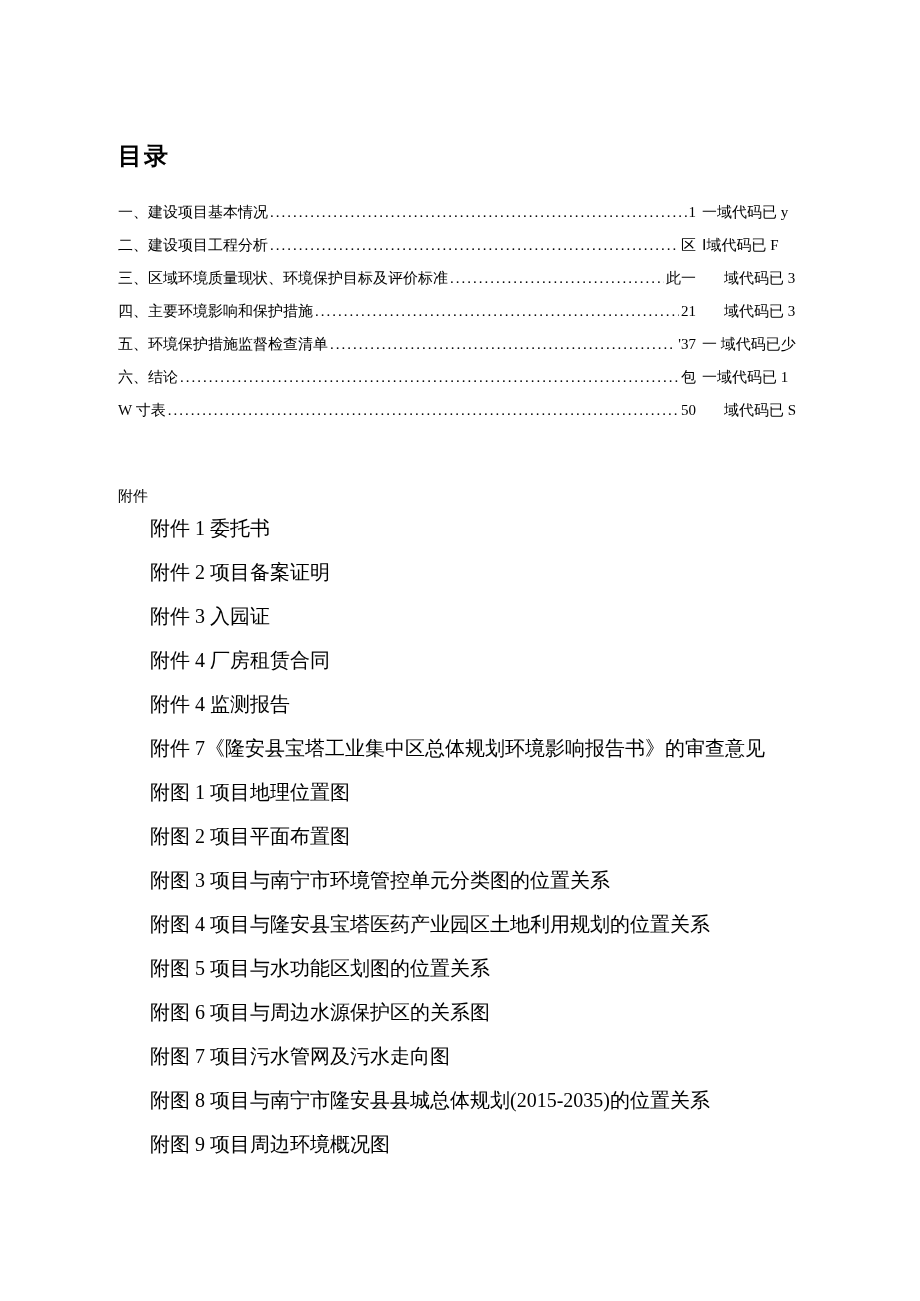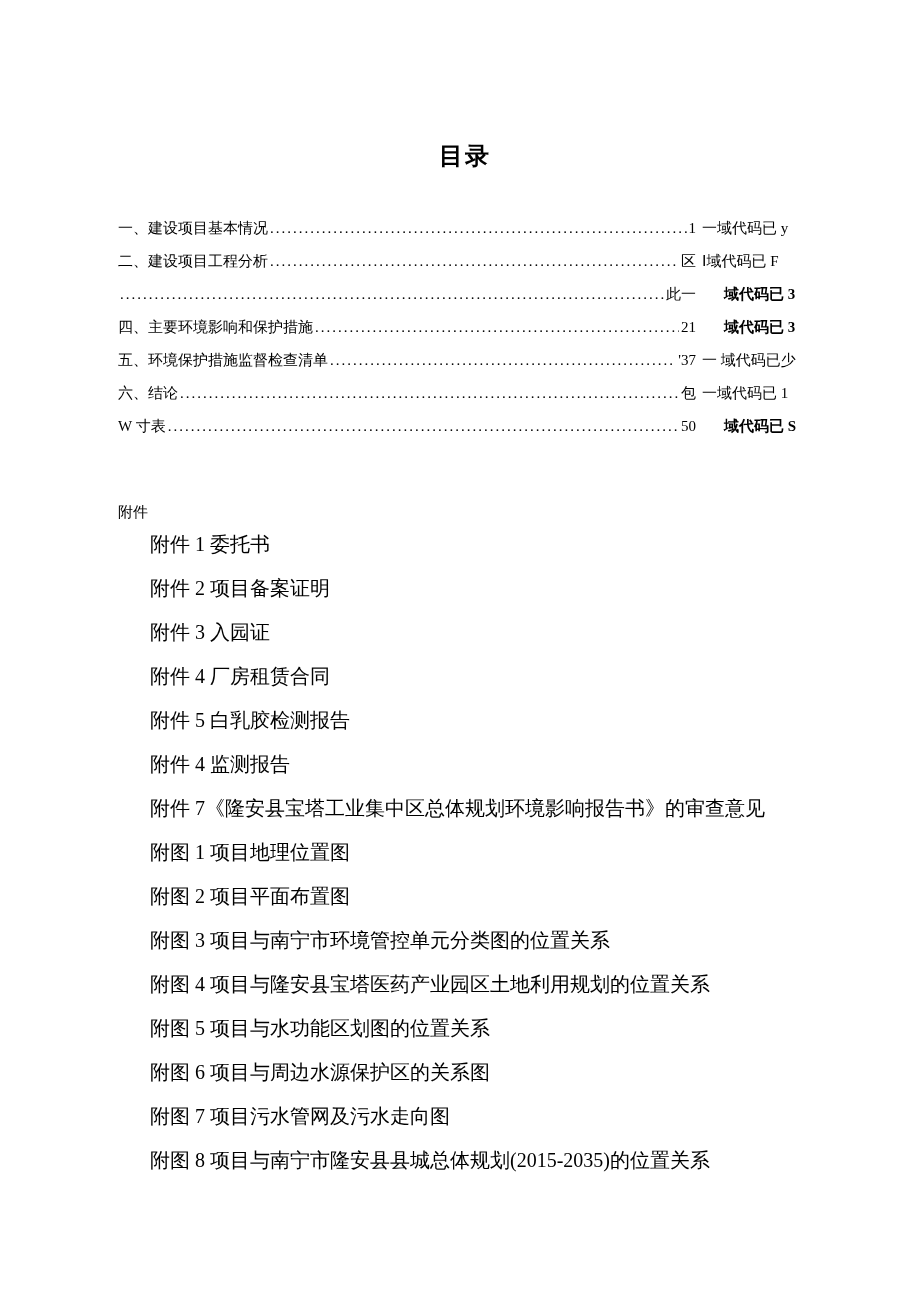--- a/index.html
+++ b/index.html
@@ -9,22 +9,22 @@
     }
     body {
       background: #ffffff;
       font-family: "SimSun", "宋体", serif;
       color: #000000;
       width: 920px;
       padding: 140px 108px 60px 118px;
     }
     .title {
       font-size: 24px;
-      text-align: center;
-      margin-bottom: 40px;
+      text-align: left;
+      margin-bottom: 24px;
       letter-spacing: 2px;
     }
     .toc {
       margin-bottom: 60px;
     }
     .toc-row {
       display: flex;
       align-items: flex-end;
       font-size: 15px;
       line-height: 2.2;
@@ -47,21 +47,20 @@
       flex-shrink: 0;
       margin-right: 6px;
     }
     .toc-note {
       flex-shrink: 0;
       min-width: 110px;
       text-align: left;
     }
     .toc-note.indent {
       padding-left: 22px;
-      font-weight: bold;
     }
     .section-head {
       font-size: 15px;
       margin-top: 18px;
       margin-bottom: 0;
     }
     .att-list {
       padding-left: 2em;
     }
     .att-item {
@@ -81,20 +80,21 @@
       <span class="toc-page">1</span>
       <span class="toc-note">一域代码已 y</span>
     </div>
     <div class="toc-row">
       <span class="toc-label">二、建设项目工程分析</span>
       <span class="toc-dots"></span>
       <span class="toc-page">区</span>
       <span class="toc-note">Ⅰ域代码已 F</span>
     </div>
     <div class="toc-row">
+      <span class="toc-label">三、区域环境质量现状、环境保护目标及评价标准</span>
       <span class="toc-dots"></span>
       <span class="toc-page">此一</span>
       <span class="toc-note indent">域代码已 3</span>
     </div>
     <div class="toc-row">
       <span class="toc-label">四、主要环境影响和保护措施</span>
       <span class="toc-dots"></span>
       <span class="toc-page">21</span>
       <span class="toc-note indent">域代码已 3</span>
     </div>
@@ -117,24 +117,24 @@
       <span class="toc-note indent">域代码已 S</span>
     </div>
   </div>
 
 <div class="section-head">附件</div>
 <div class="att-list" id="att-list">
     <div class="att-item">附件 1 委托书</div>
     <div class="att-item">附件 2 项目备案证明</div>
     <div class="att-item">附件 3 入园证</div>
     <div class="att-item">附件 4 厂房租赁合同</div>
-    <div class="att-item">附件 5 白乳胶检测报告</div>
     <div class="att-item">附件 4 监测报告</div>
     <div class="att-item">附件 7《隆安县宝塔工业集中区总体规划环境影响报告书》的审查意见</div>
     <div class="att-item">附图 1 项目地理位置图</div>
     <div class="att-item">附图 2 项目平面布置图</div>
     <div class="att-item">附图 3 项目与南宁市环境管控单元分类图的位置关系</div>
     <div class="att-item">附图 4 项目与隆安县宝塔医药产业园区土地利用规划的位置关系</div>
     <div class="att-item">附图 5 项目与水功能区划图的位置关系</div>
     <div class="att-item">附图 6 项目与周边水源保护区的关系图</div>
     <div class="att-item">附图 7 项目污水管网及污水走向图</div>
     <div class="att-item">附图 8 项目与南宁市隆安县县城总体规划(2015-2035)的位置关系</div>
+    <div class="att-item">附图 9 项目周边环境概况图</div>
   </div>
 
 </body></html>

